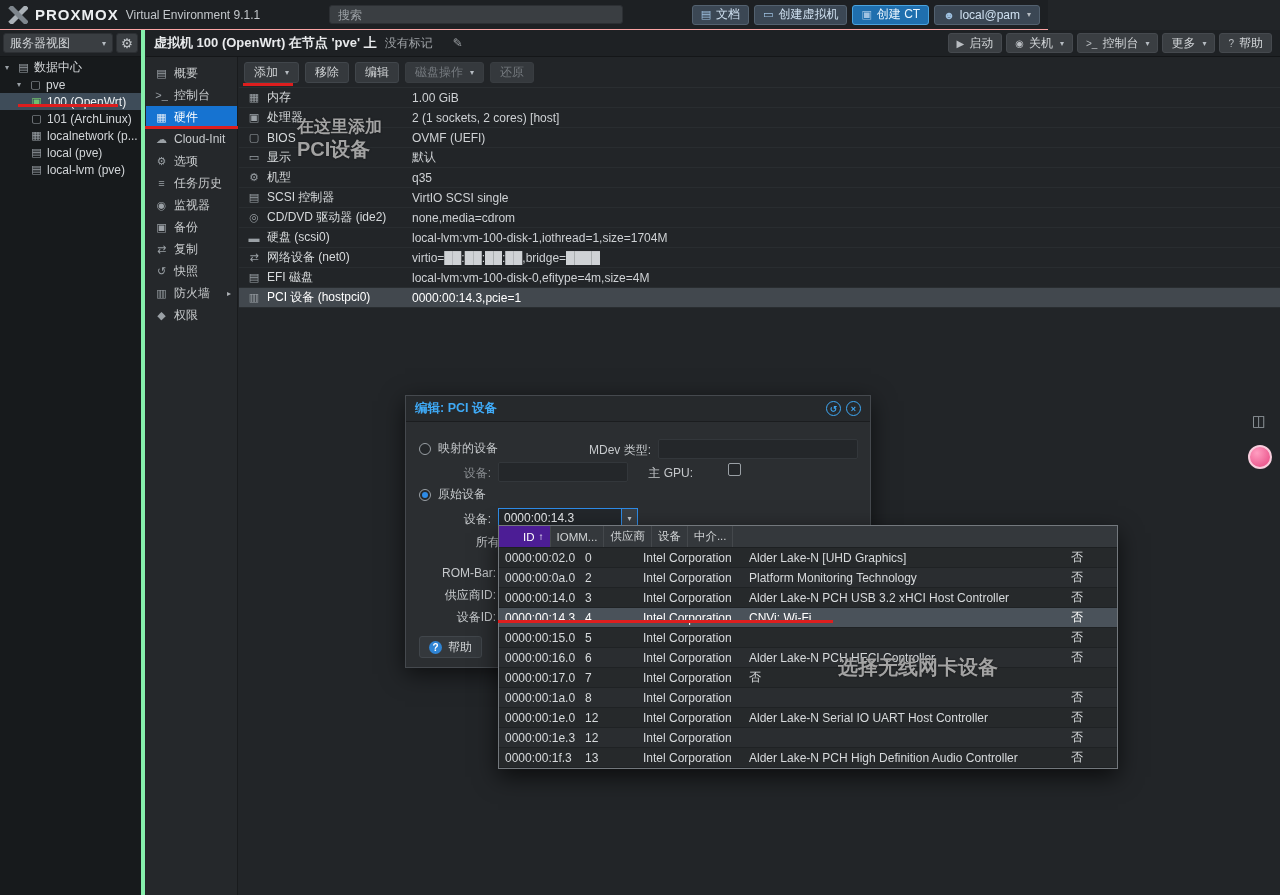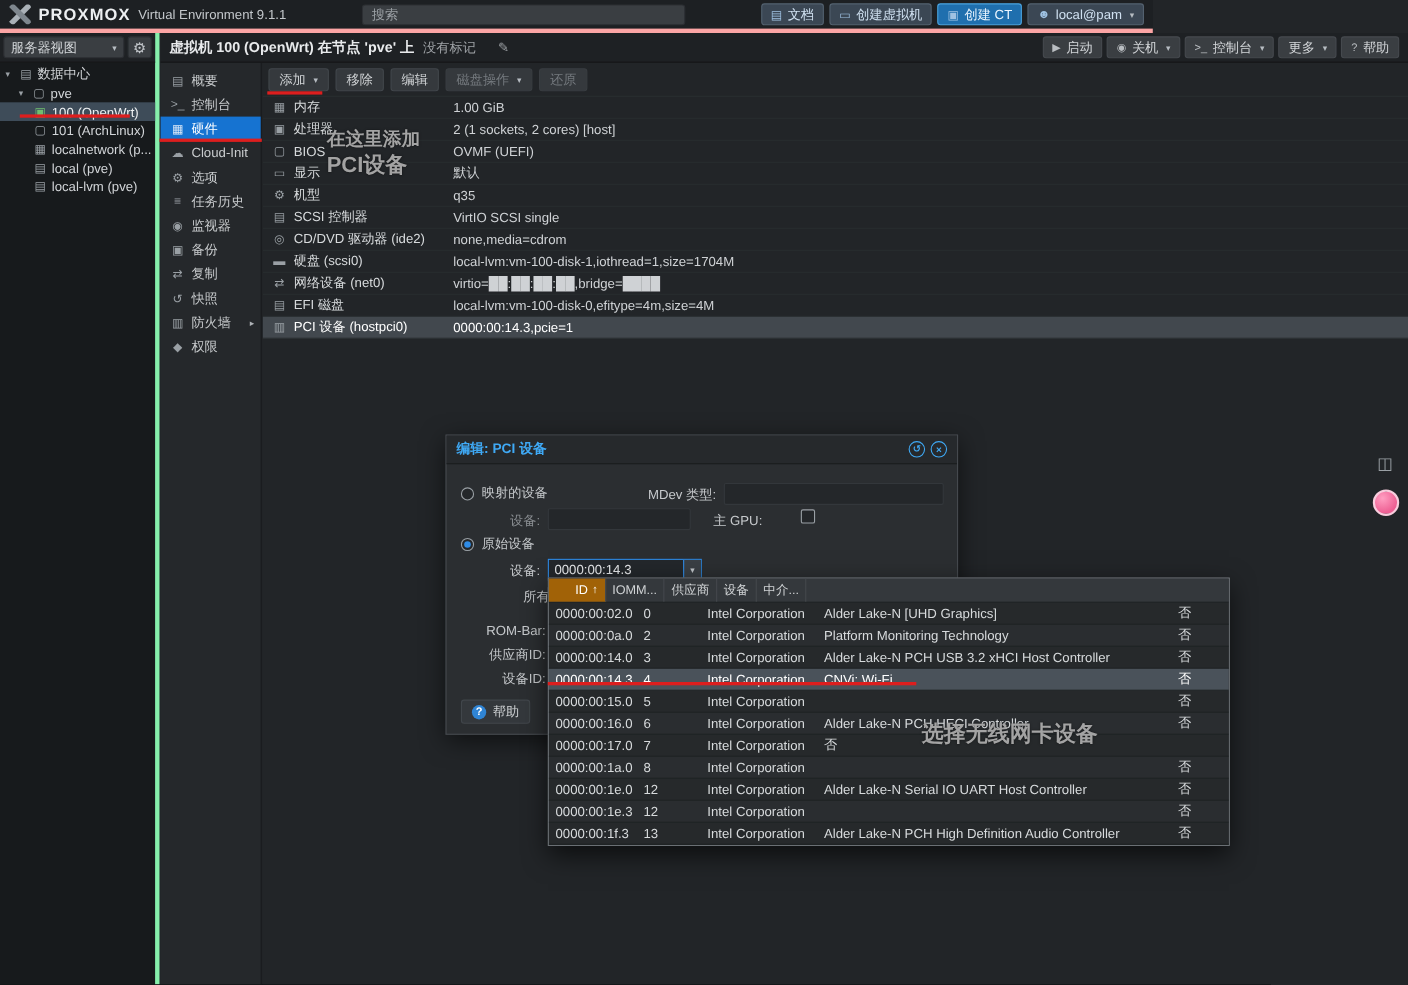--- a/index.html
+++ b/index.html
@@ -2,21 +2,21 @@
 <html><head>
 <meta charset="utf-8">
 <style>
   * { margin:0; padding:0; box-sizing:border-box; }
   html,body { background:#0d0e0f; }
   .app { position:relative; width:1280px; height:895px; overflow:hidden; background:#222528;
          font-family:"Liberation Sans","DejaVu Sans",sans-serif; color:#d7dadc; font-size:12px; }
 
   
   .topbar { position:absolute; left:0; top:0; width:1048px; height:30px; background:#1d2023;
-            border-bottom:4px solid #fca5a5; display:flex; align-items:center; padding:0 8px; gap:8px; z-index:10; }
+            border-bottom:1px solid #fca5a5; display:flex; align-items:center; padding:0 8px; gap:8px; z-index:10; }
   .logo { display:flex; align-items:center; gap:7px; }
   .logo-x { position:relative; width:20px; height:18px; overflow:hidden; }
   .logo-x::before,.logo-x::after { content:""; position:absolute; left:8px; top:-3px; width:5px; height:24px; }
   .logo-x::before { transform:rotate(45deg); background:#aab1b7; }
   .logo-x::after  { transform:rotate(-45deg); background:#7e868d; }
   .logo-name { font-weight:bold; font-size:15px; letter-spacing:1px; color:#edeff1; }
   .logo-ver { font-size:12px; color:#c3c7cb; }
   .tb-spacer { flex:1; }
   .search-input { width:294px; height:19px; background:#3a3e42; border:1px solid #2c2f33; border-radius:3px;
                   color:#d3d6d9; padding:0 8px; font-size:12px; font-family:inherit; }
@@ -101,21 +101,21 @@
               background:#34383c; border:1px solid #41464b; border-radius:3px; color:#d0d3d5; font-size:12px; cursor:pointer; }
   .qmark { width:13px; height:13px; border-radius:50%; background:#2f84d4; color:#fff; font-size:10px;
            font-weight:bold; display:inline-flex; align-items:center; justify-content:center; }
 
   
   .dropdown { position:absolute; left:498px; top:525px; width:620px; background:#26292b;
               border:1px solid #73787d; box-shadow:0 8px 22px rgba(0,0,0,.65); z-index:60; }
   .dd-head { display:flex; height:22px; background:#34383c; border-bottom:1px solid #1d2022; }
   .dd-hcell { display:flex; align-items:center; gap:4px; padding:0 6px; border-right:1px solid #44484c;
               color:#d0d3d5; font-size:11.5px; white-space:nowrap; overflow:hidden; cursor:pointer; }
-  .dd-hcell.sorted { background:#a16207; color:#fff;padding-left:24px; }
+  .dd-hcell.sorted { background:#4c1d95; color:#fff;padding-left:24px; }
   .dd-hcell .sortArrow { font-size:10px; }
   .dd-row { display:flex; height:20px; border-bottom:1px solid #1f2224; background:#26292b; cursor:pointer; }
   .dd-row:nth-child(even) { background:#2a2d30; }
   .dd-row.selected { background:#4a525a; color:#ffffff; }
   .dd-cell { display:flex; align-items:center; padding:0 6px; white-space:nowrap; overflow:hidden; font-size:12px; }
   .c1 { width:80px; flex:none; } .c2 { width:58px; flex:none; } .c3 { width:106px; flex:none; }
   .c4 { width:322px; flex:none; } .c5 { flex:1; }
 
   
   .ann { position:absolute; background:#dd1e1e; z-index:80; }

